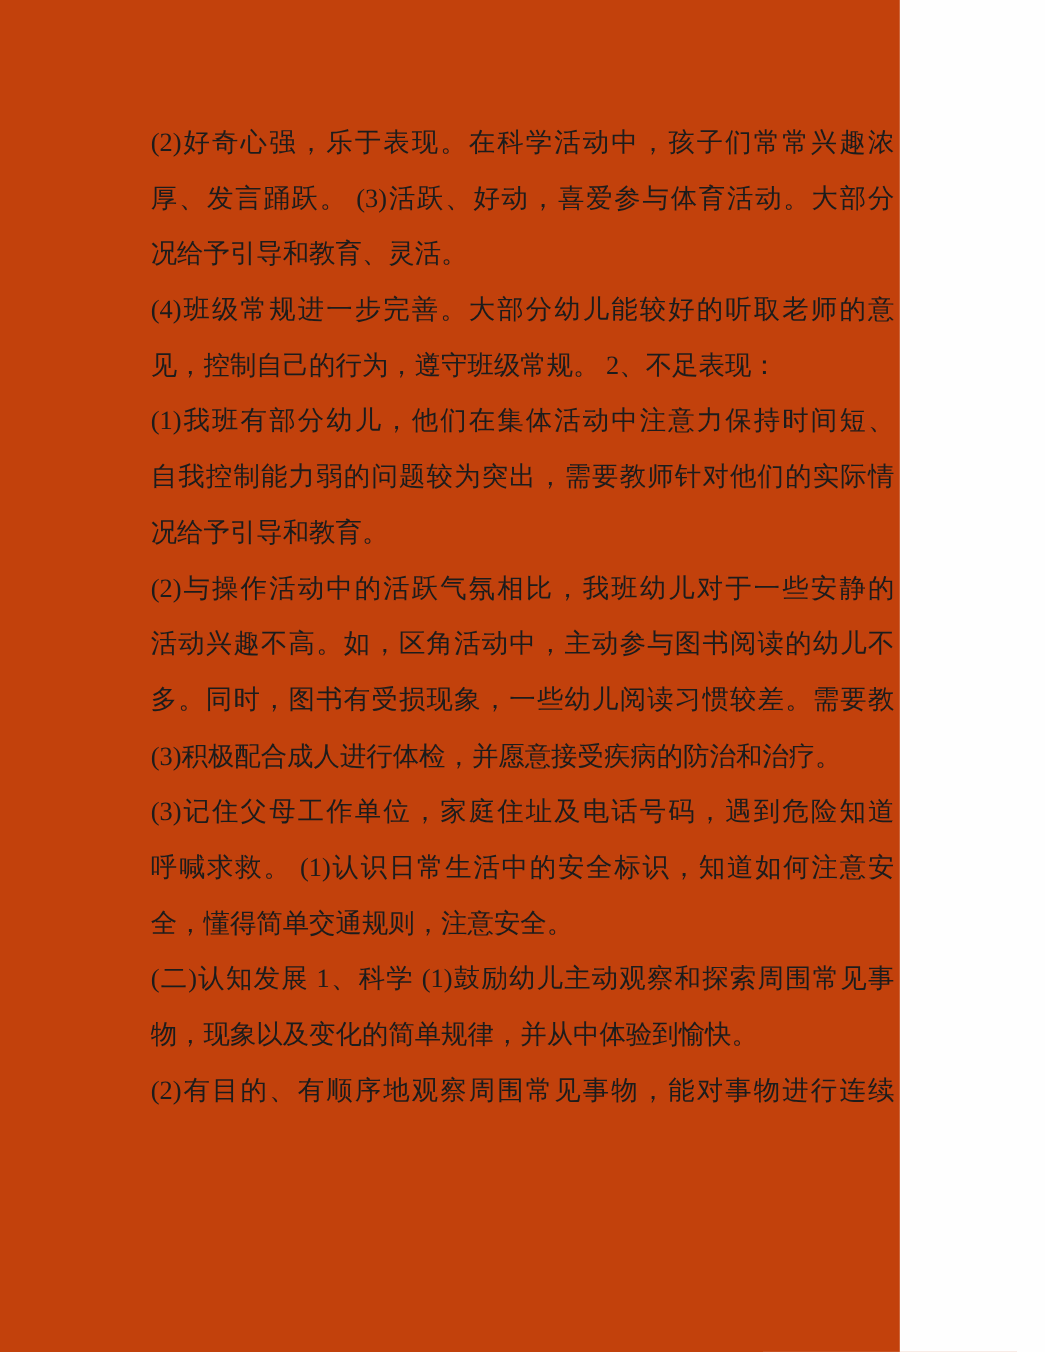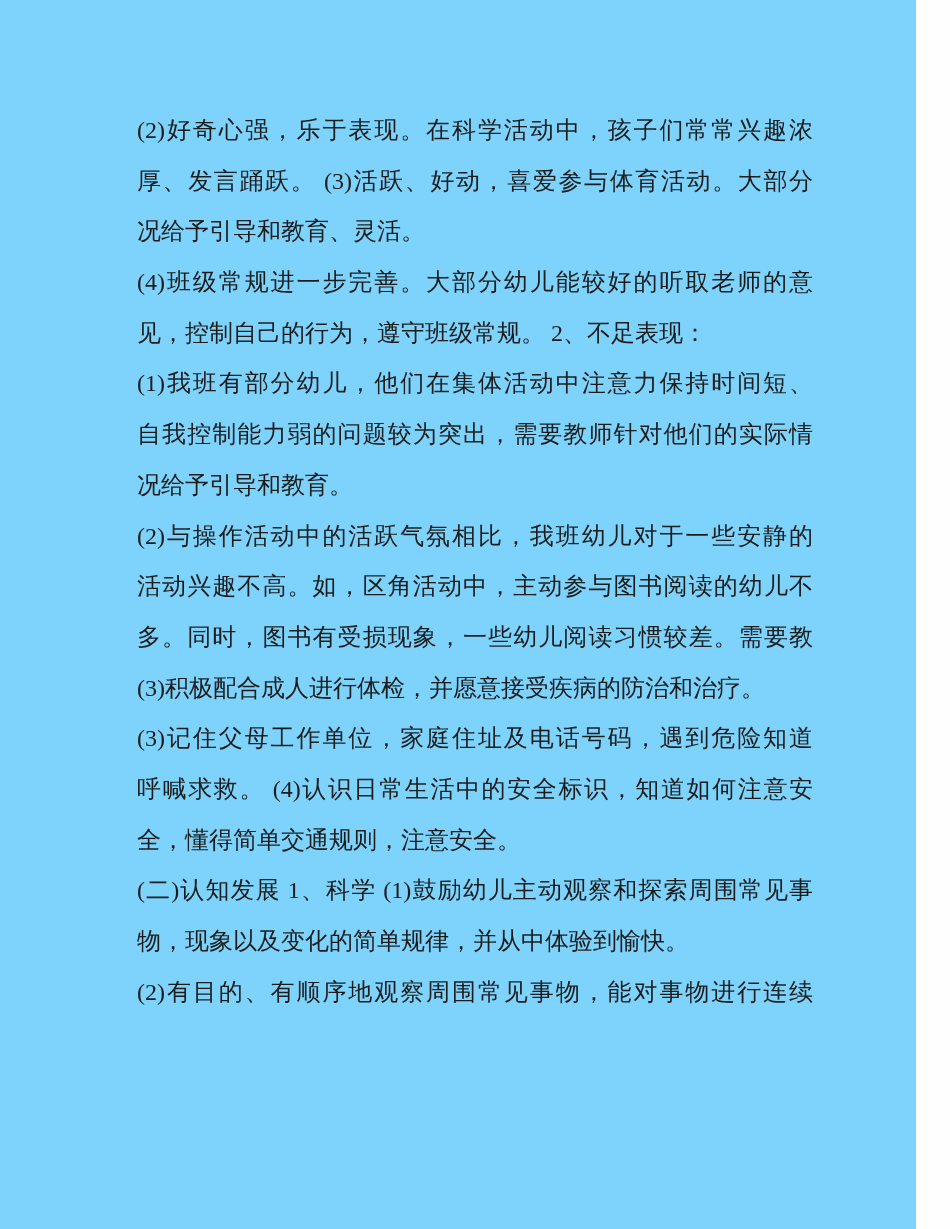--- a/index.html
+++ b/index.html
@@ -6,23 +6,23 @@
     margin: 0;
     padding: 0;
   }
   body {
     width: 950px;
     height: 1229px;
     background: #fefefe;
     overflow: hidden;
   }
   .page {
-    width: 916px;
+    width: 818px;
     height: 1229px;
-    background: #7dd3fc;
+    background: #c2410c;
     position: relative;
   }
   .text-block {
     position: absolute;
     left: 137px;
     top: 105px;
     width: 676px;
     font-family: "Liberation Serif", serif;
     font-size: 24px;
     color: #1c1c1c;
@@ -52,19 +52,19 @@
       <div class="line full">(4)班级常规进一步完善。大部分幼儿能较好的听取老师的意</div>
       <div class="line">见，控制自己的行为，遵守班级常规。 2、不足表现：</div>
       <div class="line full">(1)我班有部分幼儿，他们在集体活动中注意力保持时间短、</div>
       <div class="line full">自我控制能力弱的问题较为突出，需要教师针对他们的实际情</div>
       <div class="line">况给予引导和教育。</div>
       <div class="line full">(2)与操作活动中的活跃气氛相比，我班幼儿对于一些安静的</div>
       <div class="line full">活动兴趣不高。如，区角活动中，主动参与图书阅读的幼儿不</div>
       <div class="line full">多。同时，图书有受损现象，一些幼儿阅读习惯较差。需要教</div>
       <div class="line">(3)积极配合成人进行体检，并愿意接受疾病的防治和治疗。</div>
       <div class="line full">(3)记住父母工作单位，家庭住址及电话号码，遇到危险知道</div>
-      <div class="line full">呼喊求救。 (4)认识日常生活中的安全标识，知道如何注意安</div>
+      <div class="line full">呼喊求救。 (1)认识日常生活中的安全标识，知道如何注意安</div>
       <div class="line">全，懂得简单交通规则，注意安全。</div>
       <div class="line full">(二)认知发展 1、科学 (1)鼓励幼儿主动观察和探索周围常见事</div>
       <div class="line">物，现象以及变化的简单规律，并从中体验到愉快。</div>
       <div class="line full">(2)有目的、有顺序地观察周围常见事物，能对事物进行连续</div>
     </div>
 </div>
 
 </body></html>

